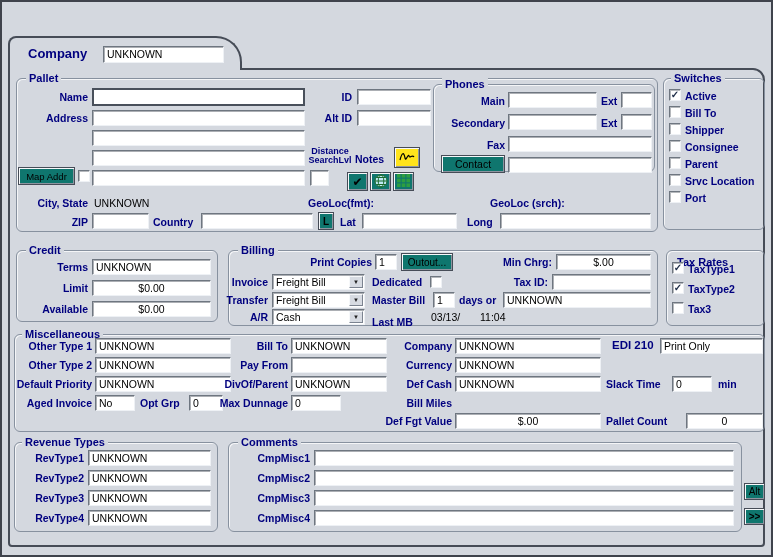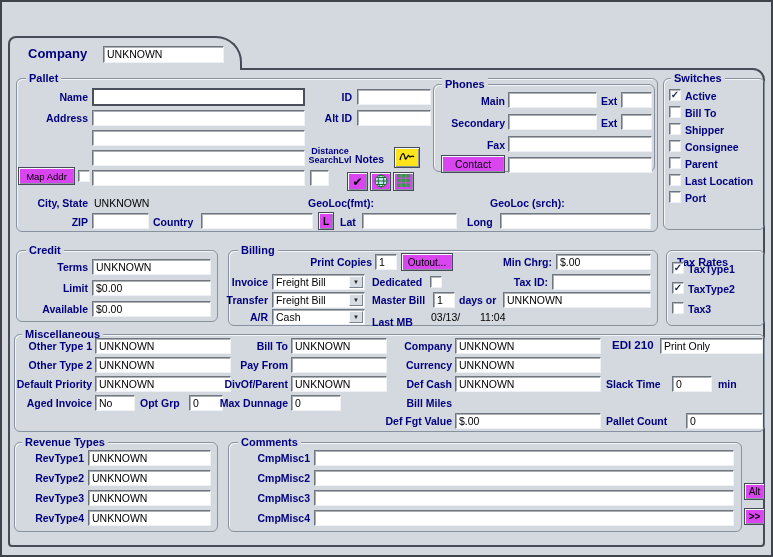--- a/index.html
+++ b/index.html
@@ -23,22 +23,22 @@
     padding:0 3px;line-height:13px;z-index:3;white-space:nowrap}
   .lbl{position:absolute;font-size:10.5px;font-weight:bold;color:#00007f;text-align:right;
     line-height:12px;z-index:3;white-space:nowrap}
   .lbl-l{text-align:left}
   .sm{font-size:9px;line-height:9px;text-align:center}
   .flat{position:absolute;font-size:10.5px;color:#000;line-height:12px;z-index:3;white-space:nowrap}
   .inp{position:absolute;background:#fff;border:1px solid;border-color:#6e7680 #eef1f5 #eef1f5 #6e7680;
     box-shadow:inset 1px 1px 0 rgba(70,78,88,.45);font-size:10.5px;color:#000;
     padding:1px 3px 0;z-index:3;overflow:hidden;white-space:nowrap}
   .inp.focus{border:2px solid #49505b;box-shadow:none;padding-top:0}
-  .ra{text-align:left}
-  .btn{position:absolute;background:#d946ef;border:1px solid #464c57;
+  .ra{text-align:center}
+  .btn{position:absolute;background:#0f766e;border:1px solid #464c57;
     box-shadow:inset 1px 1px 0 #f6f8fa, inset -1px -1px 0 #8d95a0;font-size:10px;color:#000;
     display:flex;align-items:center;justify-content:center;z-index:3;cursor:default;white-space:nowrap}
   .btn.notes{background:#ffe41c}
   .cb{position:absolute;width:12px;height:12px;background:#fff;border:1px solid;
     border-color:#6e7680 #eef1f5 #eef1f5 #6e7680;box-shadow:inset 1px 1px 0 rgba(70,78,88,.4);
     display:flex;align-items:center;justify-content:center;font-size:10px;font-weight:bold;
     color:#1b2a45;line-height:10px;z-index:3}
   .dd{padding-right:28px}
   .ddbtn{position:absolute;right:1px;top:1px;bottom:1px;width:14px;background:#d7dbe2;
     border:1px solid;border-color:#f6f8fa #7b8390 #7b8390 #f6f8fa;display:flex;align-items:center;
@@ -155,21 +155,21 @@
   <span class="lbl lbl-l" style="left:685px;top:90px">Active</span>
   <div class="cb" style="left:669px;top:106px"></div>
   <span class="lbl lbl-l" style="left:685px;top:107px">Bill To</span>
   <div class="cb" style="left:669px;top:123px"></div>
   <span class="lbl lbl-l" style="left:685px;top:124px">Shipper</span>
   <div class="cb" style="left:669px;top:140px"></div>
   <span class="lbl lbl-l" style="left:685px;top:141px">Consignee</span>
   <div class="cb" style="left:669px;top:157px"></div>
   <span class="lbl lbl-l" style="left:685px;top:158px">Parent</span>
   <div class="cb" style="left:669px;top:174px"></div>
-  <span class="lbl lbl-l" style="left:685px;top:175px">Last Location</span>
+  <span class="lbl lbl-l" style="left:685px;top:175px">Srvc Location</span>
   <div class="cb" style="left:669px;top:191px"></div>
   <span class="lbl lbl-l" style="left:685px;top:192px">Port</span>
 
   <div class="gb" style="left:16px;top:250px;width:202px;height:72px"></div>
   <span class="gt" style="left:26px;top:244px">Credit</span>
   <span class="lbl" style="left:28px;top:261px;width:60px">Terms</span>
   <div class="inp" style="left:92px;top:259px;width:119px;height:16px">UNKNOWN</div>
   <span class="lbl" style="left:28px;top:282px;width:60px">Limit</span>
   <div class="inp ra" style="left:92px;top:280px;width:119px;height:16px">$0.00</div>
   <span class="lbl" style="left:20px;top:303px;width:68px">Available</span>

